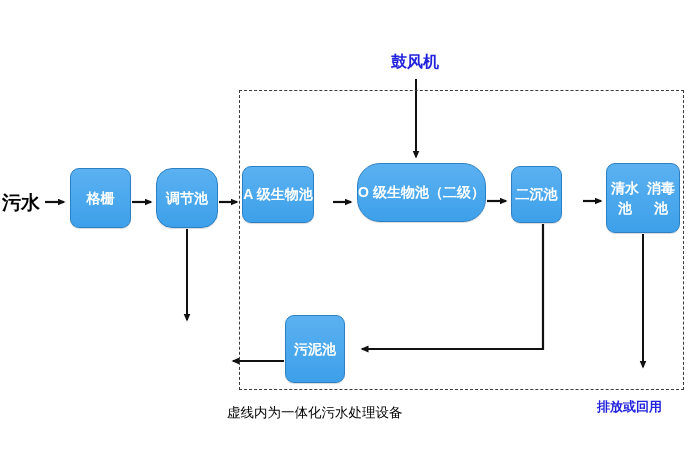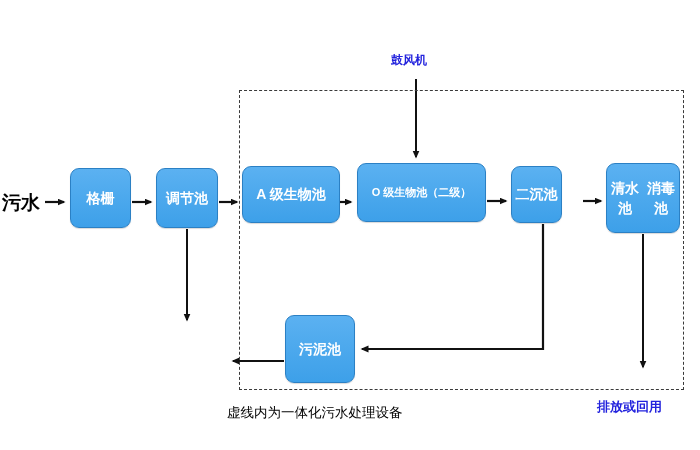--- a/index.html
+++ b/index.html
@@ -20,21 +20,21 @@
     border:1.5px dashed #3a3a3a;box-sizing:border-box;background:transparent;
   }
   .node{
     position:absolute;display:flex;align-items:center;justify-content:center;
     background:linear-gradient(to bottom,var(--box-fill-top),var(--box-fill));
     border:1px solid var(--box-border);border-radius:9px;
     color:#ffffff;font-weight:bold;font-size:14px;text-align:center;
     box-sizing:border-box;line-height:1.45;
     box-shadow:0 1px 1px rgba(0,0,0,0.15);
   }
-  .node.small-text{font-size:11px;}
+  .node.small-text{font-size:14px;border-radius:23px;}
   .lbl{position:absolute;white-space:nowrap;}
   .lbl-black{color:#000000;}
   .lbl-blue{color:var(--annotation-blue);}
 </style>
 </head>
 <body>
 
 <div class="canvas">
 
   <svg class="arrows" viewBox="0 0 700 450" xmlns="http://www.w3.org/2000/svg">
@@ -53,48 +53,48 @@
     <line x1="187" y1="229" x2="187" y2="320" stroke="#111111" stroke-width="2" marker-end="url(#ah)"></line>
     <polyline points="543,224 543,349 362,349" fill="none" stroke="#111111" stroke-width="2.2" marker-end="url(#ah)"></polyline>
     <line x1="284" y1="361" x2="233" y2="361" stroke="#111111" stroke-width="2.2" marker-end="url(#ah)"></line>
     <line x1="643" y1="234" x2="643" y2="367" stroke="#111111" stroke-width="2" marker-end="url(#ah)"></line>
   </svg>
 
   <div class="dashed-box"></div>
 
   <div class="lbl lbl-black" style="left:2px;top:190px;font-size:19px;font-weight:bold;">污水</div>
 
-  <div class="lbl lbl-blue" style="left:391px;top:52px;font-size:12px;font-weight:bold;">鼓风机</div>
+  <div class="lbl lbl-blue" style="left:391px;top:52px;font-size:16px;font-weight:bold;">鼓风机</div>
 
   <div class="node" style="left:70px;top:168px;width:61px;height:60px;">
     <span>格栅</span>
   </div>
 
-  <div class="node" style="left:156px;top:168px;width:62px;height:60px;">
+  <div class="node" style="left:156px;top:168px;width:62px;height:60px;border-radius:16px;">
     <span>调节池</span>
   </div>
 
-  <div class="node" style="left:242px;top:166px;width:98px;height:57px;">
+  <div class="node" style="left:242px;top:166px;width:72px;height:57px;">
     <span>A 级生物池</span>
   </div>
 
   <div class="node small-text" style="left:357px;top:163px;width:129px;height:59px;">
     <span>O 级生物池（二级）</span>
   </div>
 
   <div class="node" style="left:511px;top:166px;width:51px;height:57px;">
     <span>二沉池</span>
   </div>
 
   <div class="node" style="left:606px;top:163px;width:74px;height:70px;flex-direction:row;">
     <span>清水池</span>
     <span>消毒池</span>
   </div>
 
-  <div class="node" style="left:285px;top:315px;width:70px;height:68px;">
+  <div class="node" style="left:285px;top:315px;width:60px;height:68px;">
     <span>污泥池</span>
   </div>
 
 
   <div class="lbl lbl-black" style="left:227px;top:404px;font-size:13.5px;">虚线内为一体化污水处理设备</div>
 
   <div class="lbl lbl-blue" style="left:597px;top:398px;font-size:13px;font-weight:bold;">排放或回用</div>
 
 </div>
 

